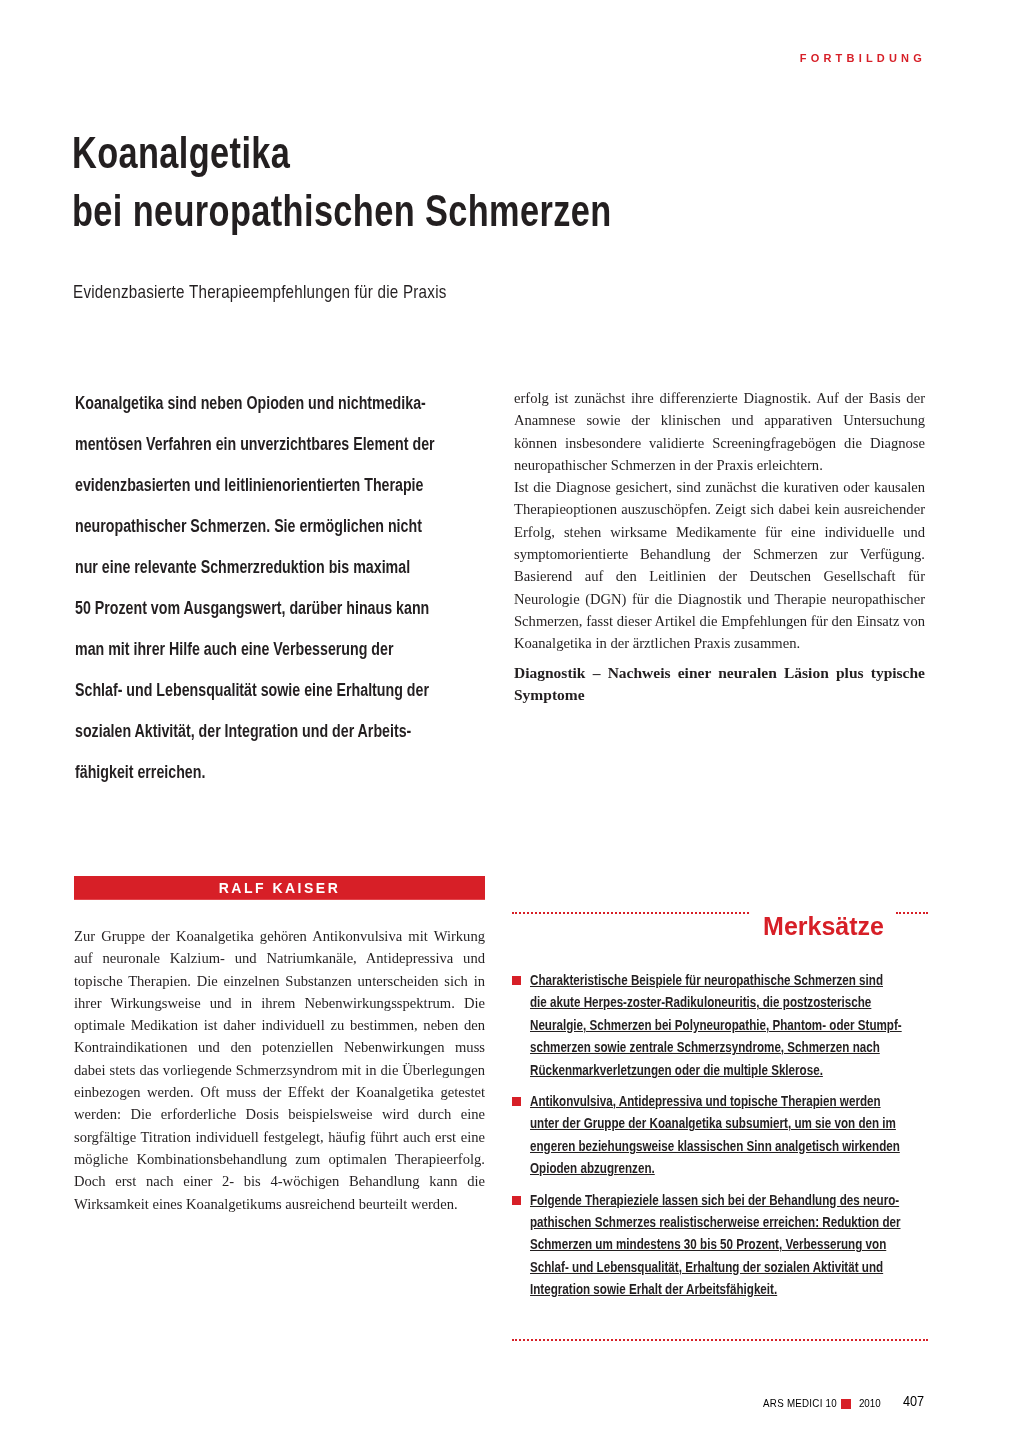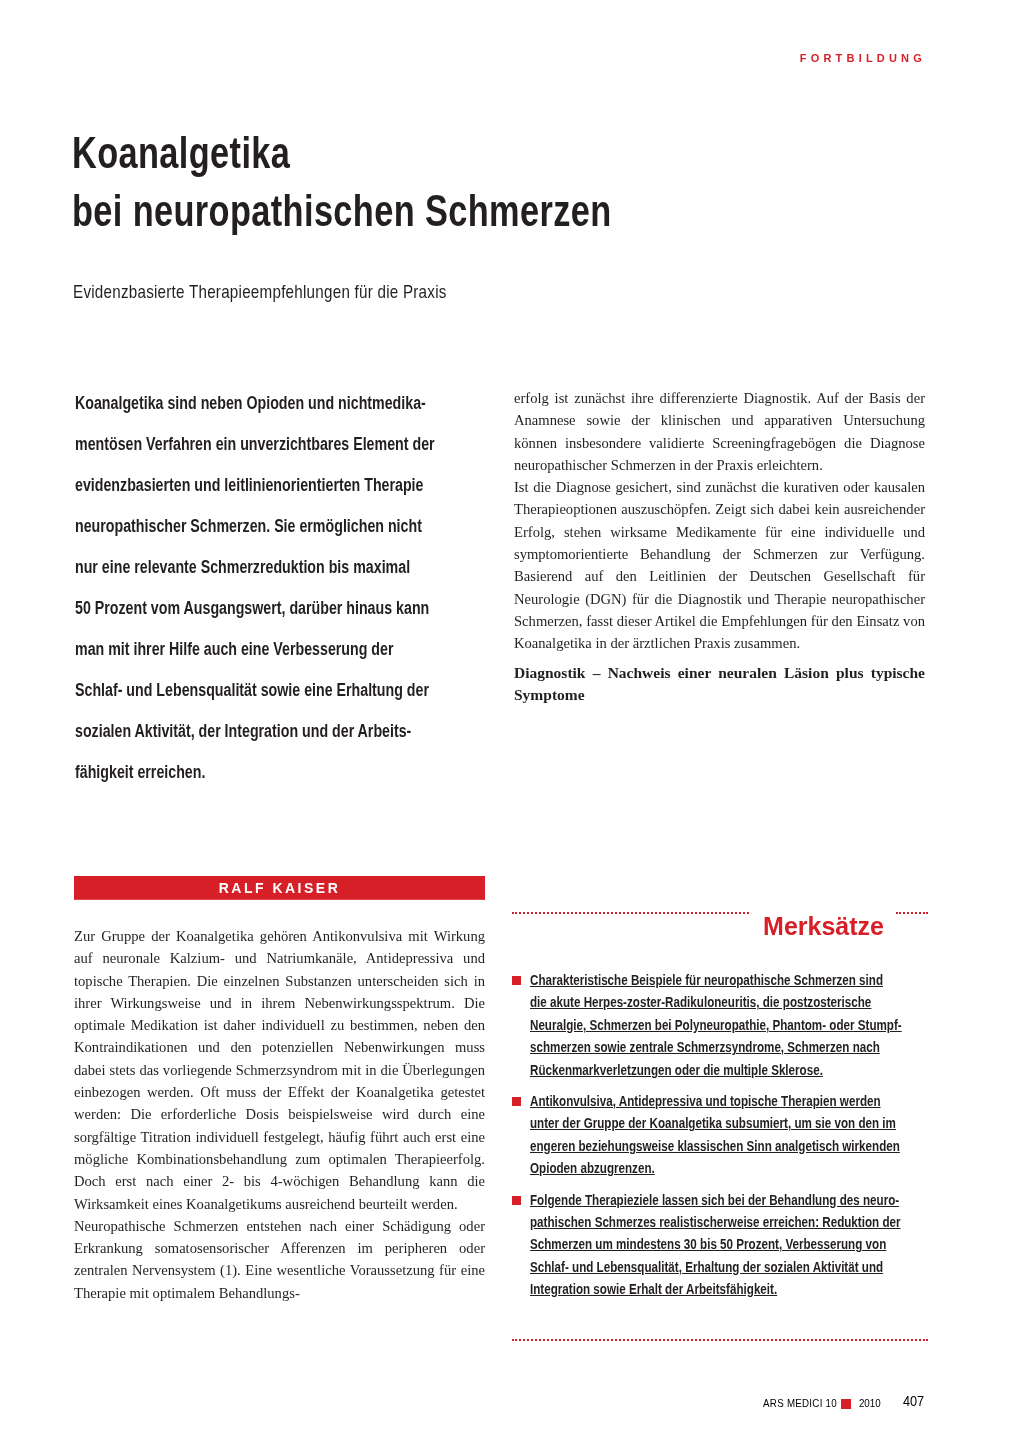--- a/index.html
+++ b/index.html
@@ -125,21 +125,20 @@
   <p>Ist die Diagnose gesichert, sind zunächst die kurativen oder kausalen Therapieoptionen auszuschöpfen. Zeigt sich dabei kein ausreichender Erfolg, stehen wirksame Medikamente für eine individuelle und symptomorientierte Behandlung der Schmerzen zur Verfügung. Basierend auf den Leitlinien der Deutschen Gesellschaft für Neurologie (DGN) für die Diagnostik und Therapie neuropathischer Schmerzen, fasst dieser Artikel die Empfehlungen für den Einsatz von Koanalgetika in der ärztlichen Praxis zusammen.</p>
   <div class="subhead">Diagnostik – Nachweis einer neuralen Läsion plus typische Symptome</div>
 </div>
 
 <div class="author-bar">
   <span>RALF KAISER</span>
 </div>
 
 <div class="col-left-bottom body-text">
   <p>Zur Gruppe der Koanalgetika gehören Antikonvulsiva mit Wirkung auf neuronale Kalzium- und Natriumkanäle, Antidepressiva und topische Therapien. Die einzelnen Substanzen unterscheiden sich in ihrer Wirkungsweise und in ihrem Nebenwirkungsspektrum. Die optimale Medikation ist daher individuell zu bestimmen, neben den Kontraindikationen und den potenziellen Nebenwirkungen muss dabei stets das vorliegende Schmerzsyndrom mit in die Überlegungen einbezogen werden. Oft muss der Effekt der Koanalgetika getestet werden: Die erforderliche Dosis beispielsweise wird durch eine sorgfältige Titration individuell festgelegt, häufig führt auch erst eine mögliche Kombinationsbehandlung zum optimalen Therapieerfolg. Doch erst nach einer 2- bis 4-wöchigen Behandlung kann die Wirksamkeit eines Koanalgetikums ausreichend beurteilt werden.</p>
-  <p>Neuropathische Schmerzen entstehen nach einer Schädigung oder Erkrankung somatosensorischer Afferenzen im peripheren oder zentralen Nervensystem (1). Eine wesentliche Voraussetzung für eine Therapie mit optimalem Behandlungs-</p>
 </div>
 
 <div class="merk-head">
   <div class="dots"></div>
   <span class="merk-title">Merksätze</span>
   <div class="dots short"></div>
 </div>
 
 <ul class="merk-list">
   <li class="merk-item">

